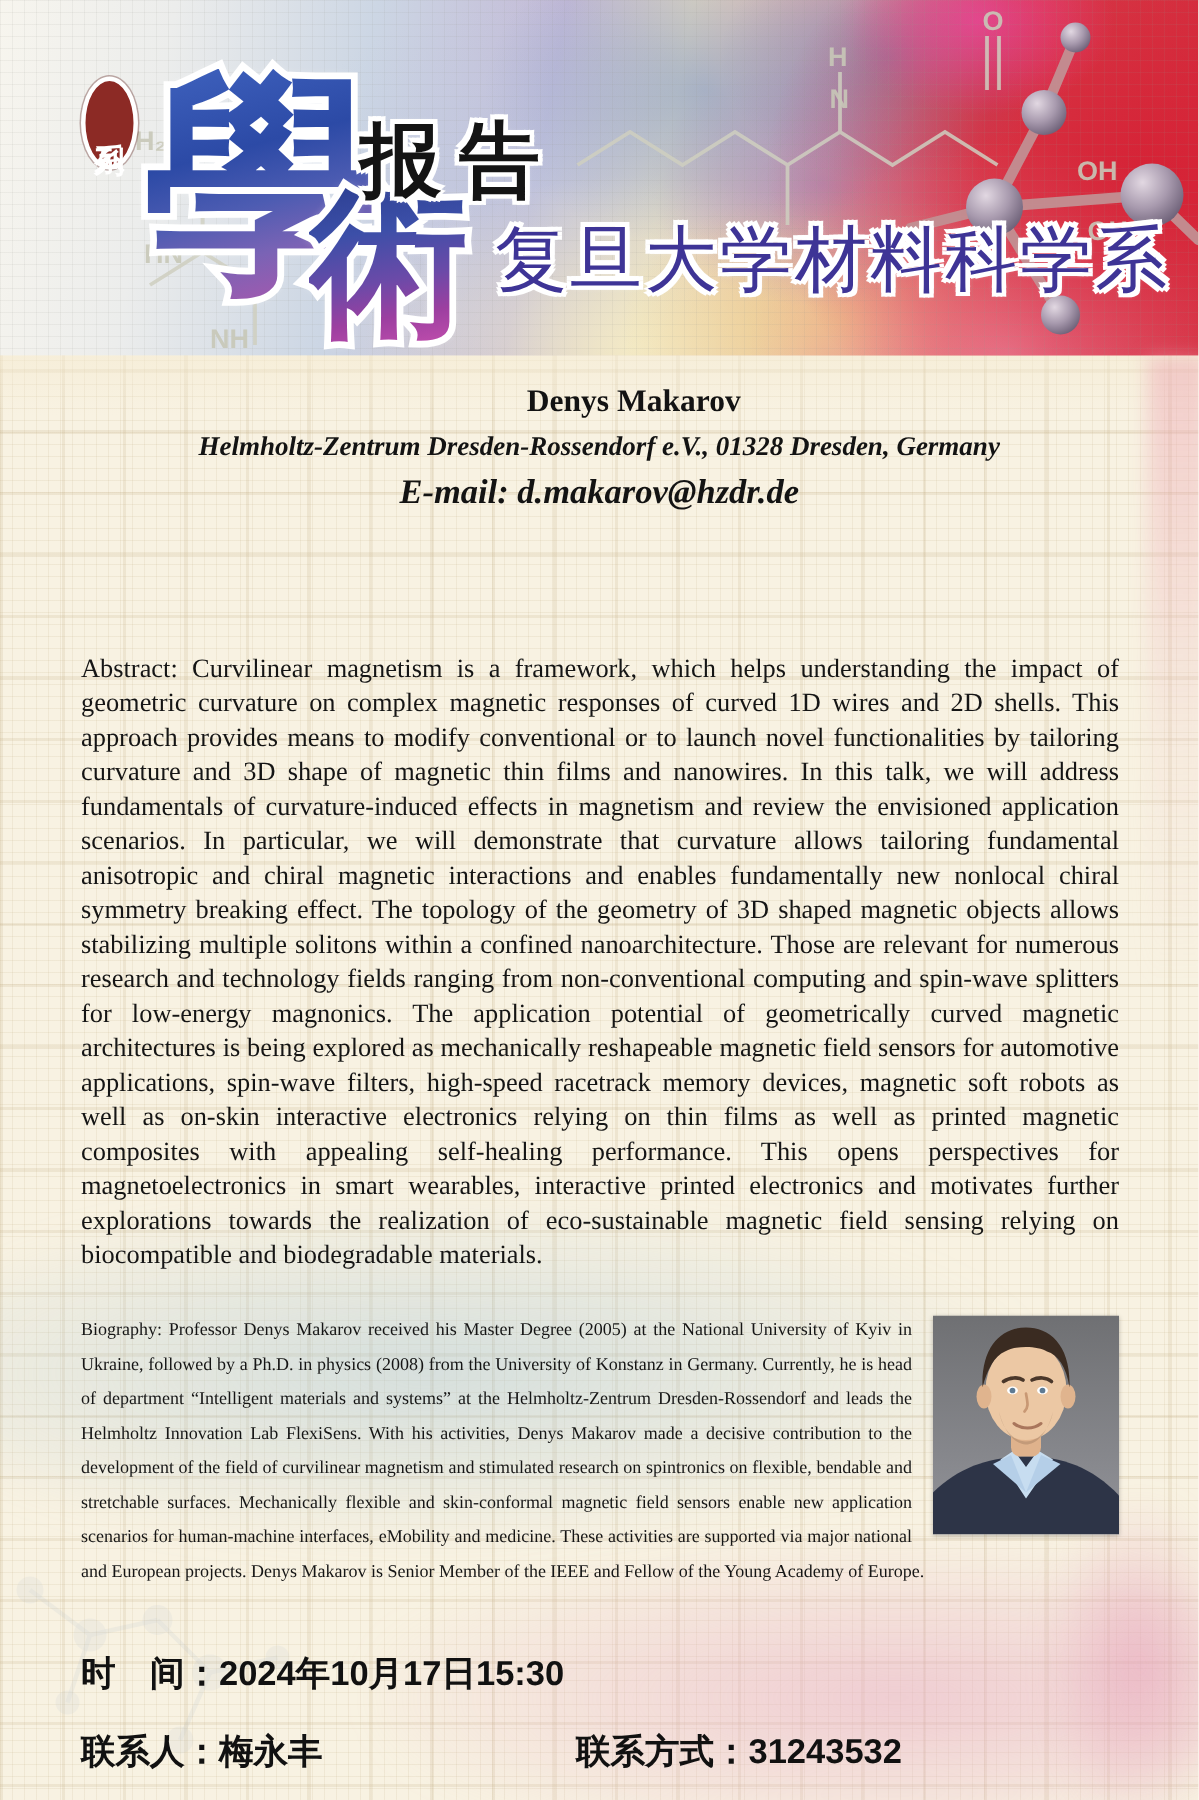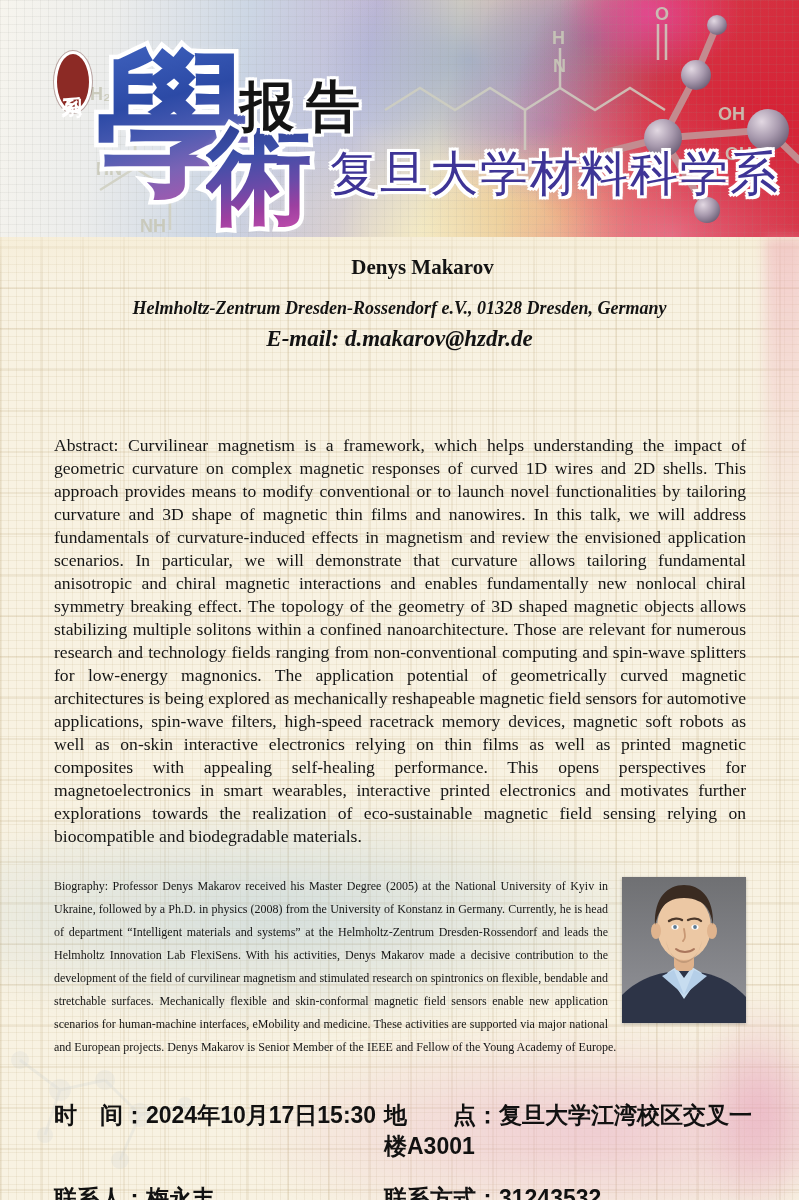--- a/index.html
+++ b/index.html
@@ -71,21 +71,21 @@
   }
 
   
   .title-block { position:absolute; left:0; top:244px; width:799px; text-align:center; }
   .talk-title {
     font-size:41px; font-weight:bold; color:#1a0e11; line-height:1.16;
     text-shadow:-2px -2px 0 #fff,2px -2px 0 #fff,-2px 2px 0 #fff,2px 2px 0 #fff,0 0 6px #fff;
   }
   .talk-title span { display:block; }
   .speaker-name { margin-top:11px; font-size:21px; font-weight:bold; color:#131313;padding-left:46px; }
-  .speaker-affiliation { margin-top:18px; font-size:18px; font-weight:bold; font-style:italic; color:#131313; }
+  .speaker-affiliation { margin-top:7px; font-size:18px; font-weight:bold; font-style:italic; color:#131313; }
   .speaker-email { margin-top:7px; font-size:23px; font-weight:bold; font-style:italic; color:#131313; }
 
   
   .abstract-section {
     position:absolute; left:54px; top:434px; width:692px;
     font-size:17.6px; line-height:23px; text-align:justify; color:#151515;
   }
   .bio-section {
     position:absolute; left:54px; top:875px; width:692px;
     font-size:12px; line-height:23px; text-align:justify; color:#151515;
@@ -268,23 +268,20 @@
       <path d="M44,64 C46,76 54,84 62,84 C70,84 78,76 80,64 C76,80 68,86 62,86 C56,86 48,80 44,64 Z" fill="rgba(110,85,65,0.25)"></path>
     </svg>
     <p><span class="section-label">Biography:</span><span> Professor Denys Makarov received his Master Degree (2005) at the National University of Kyiv in Ukraine, followed by a Ph.D. in physics (2008) from the University of Konstanz in Germany. Currently, he is head of department “Intelligent materials and systems” at the Helmholtz-Zentrum Dresden-Rossendorf and leads the Helmholtz Innovation Lab FlexiSens. With his activities, Denys Makarov made a decisive contribution to the development of the field of curvilinear magnetism and stimulated research on spintronics on flexible, bendable and stretchable surfaces. Mechanically flexible and skin-conformal magnetic field sensors enable new application scenarios for human-machine interfaces, eMobility and medicine. These activities are supported via major national and European projects. Denys Makarov is Senior Member of the IEEE and Fellow of the Young Academy of Europe.</span></p>
   </div>
 
   <div class="details-footer">
     <div class="detail-row">
       <div class="detail-cell-left">
         <span>时　间：</span><span>2024年10月17日15:30</span>
       </div>
-      <div class="detail-cell-right">
-        <span>地　　点：</span><span>复旦大学江湾校区交叉一楼A3001</span>
-      </div>
     </div>
     <div class="detail-row">
       <div class="detail-cell-left">
         <span>联系人：</span><span>梅永丰</span>
       </div>
       <div class="detail-cell-right">
         <span>联系方式：</span><span>31243532</span>
       </div>
     </div>
   </div>

